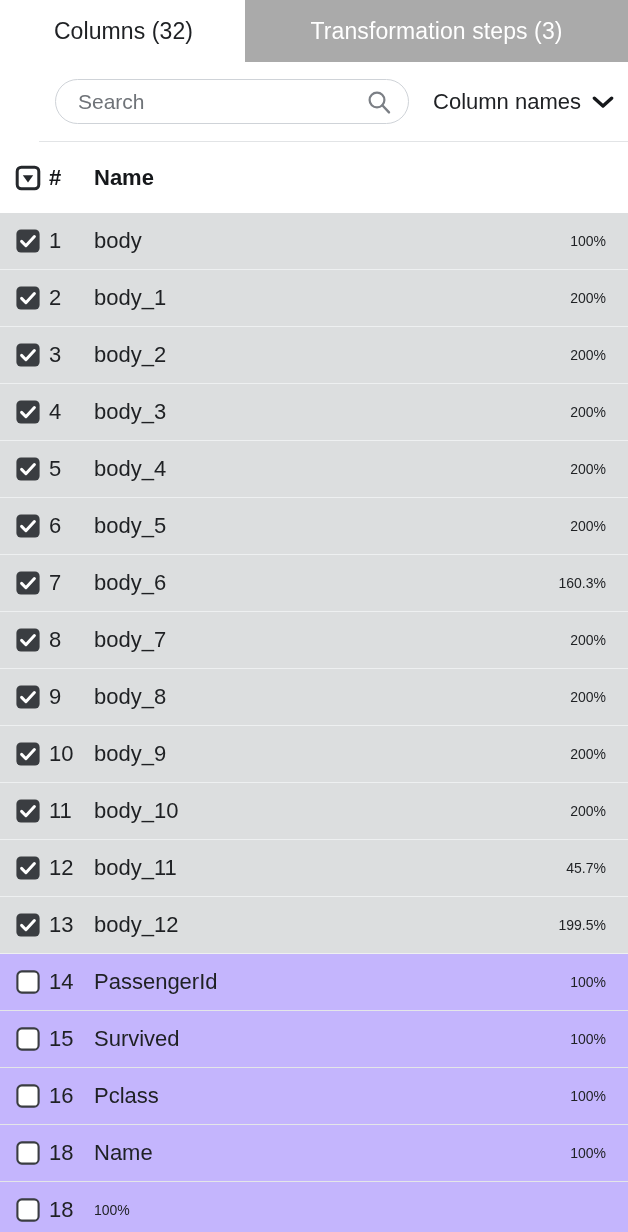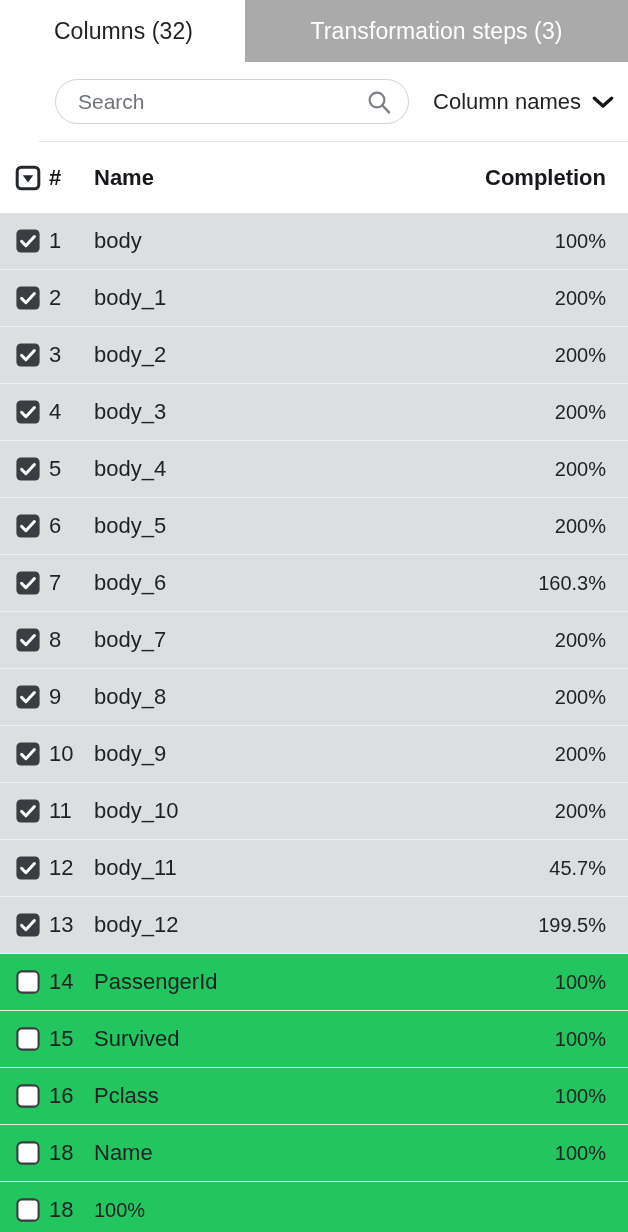--- a/index.html
+++ b/index.html
@@ -141,21 +141,21 @@
     display: flex;
     align-items: center;
     box-sizing: border-box;
     padding: 0 22px 0 0;
     border-bottom: 1px solid #eef0f1;
   }
   .row.selected {
     background: #dcdedf;
   }
   .row.unselected {
-    background: #22c55e;
+    background: #c4b5fd;
     border-bottom: 1px solid #e4e6e8;
   }
 
   .cell-check {
     width: 46px;
     flex: 0 0 auto;
     display: flex;
     align-items: center;
     justify-content: flex-start;
     padding-left: 15px;
@@ -174,21 +174,21 @@
     flex: 1 1 auto;
     font-size: 22px;
     color: #1f2124;
     overflow: hidden;
     white-space: nowrap;
     text-overflow: ellipsis;
   }
   .cell-comp {
     flex: 0 0 auto;
     text-align: right;
-    font-size: 20px;
+    font-size: 14px;
     color: #1f2124;
     white-space: nowrap;
   }
   .thead .cell-num,
   .thead .cell-name,
   .thead .cell-comp {
     font-weight: bold;
     color: #16181b;
     font-size: 22px;
   }
@@ -243,21 +243,20 @@
       <div class="cell-check">
         <span class="cb">
           <svg viewBox="0 0 26 26" width="26" height="26" aria-hidden="true">
             <rect x="2.2" y="2.2" width="21.6" height="21.6" rx="4.2" ry="4.2" fill="#ffffff" stroke="#25282c" stroke-width="3"></rect>
             <path d="M7.8 10.2 L18.2 10.2 L13 17.4 Z" fill="#25282c"></path>
           </svg>
         </span>
       </div>
       <div class="cell-num">#</div>
       <div class="cell-name">Name</div>
-      <div class="cell-comp">Completion</div>
     </div>
 
     <div id="rows-container">
         <div class="row selected">
           <div class="cell-check">
             <span class="cb">
               <svg viewBox="0 0 26 26" width="26" height="26" aria-hidden="true">
                 <rect x="1.4" y="1.4" width="23.2" height="23.2" rx="4.6" ry="4.6" fill="#3a3d41"></rect>
                 <path d="M6.6 13.4 L10.9 17.7 L19.4 8.6" fill="none" stroke="#ffffff" stroke-width="3" stroke-linecap="round" stroke-linejoin="round"></path>
               </svg>

